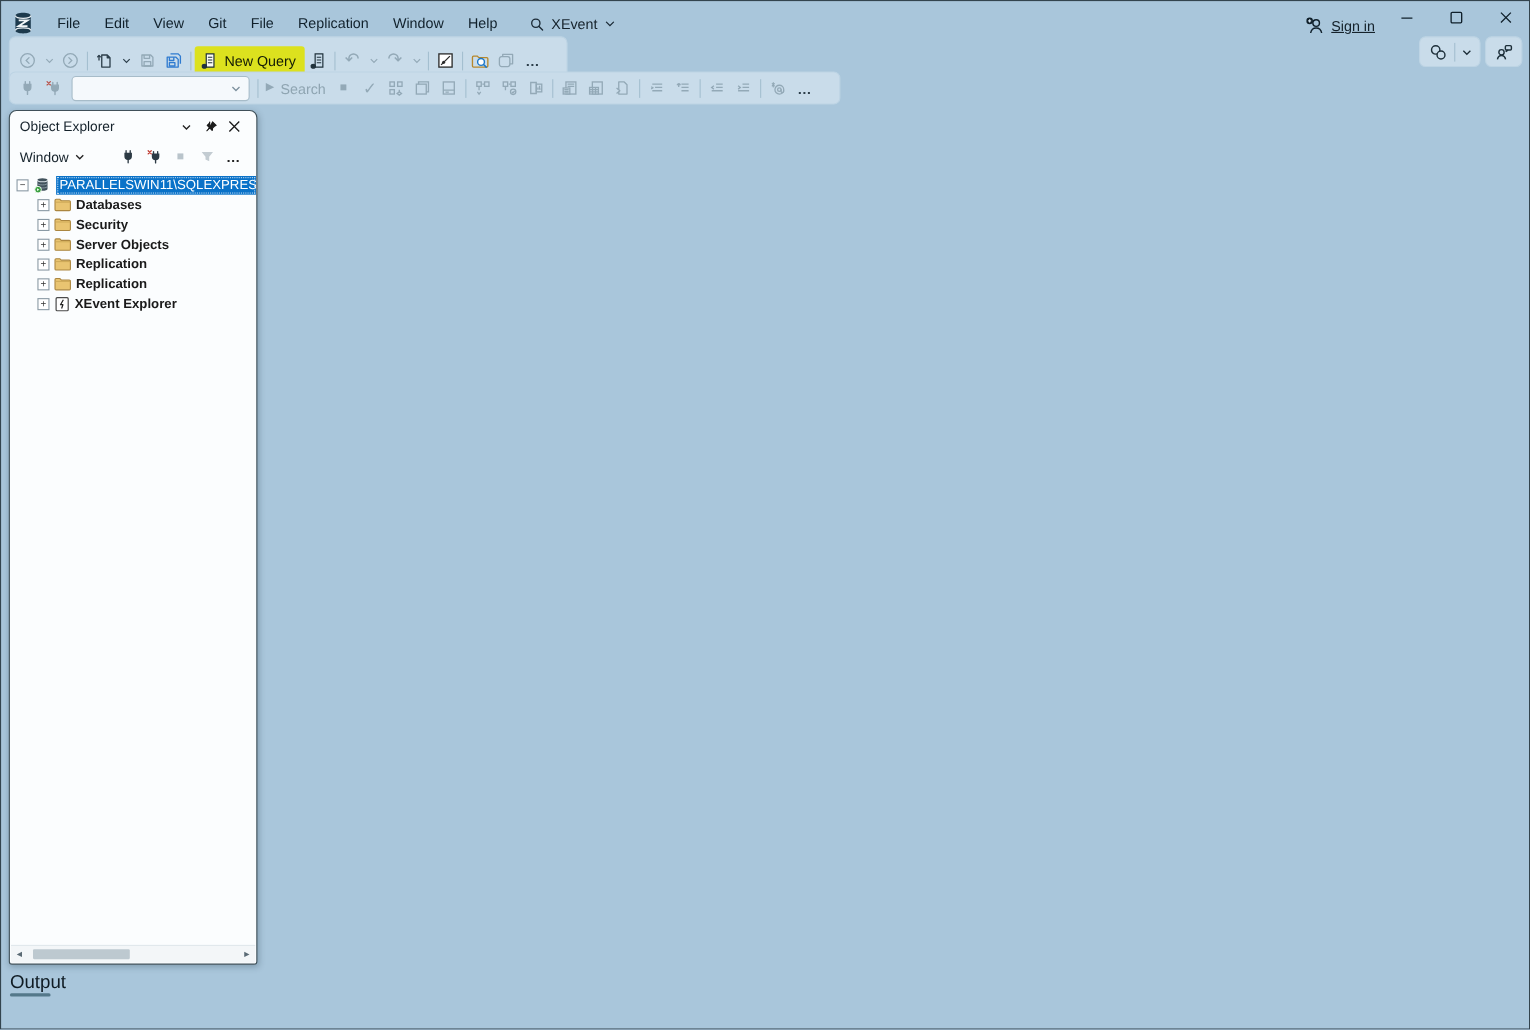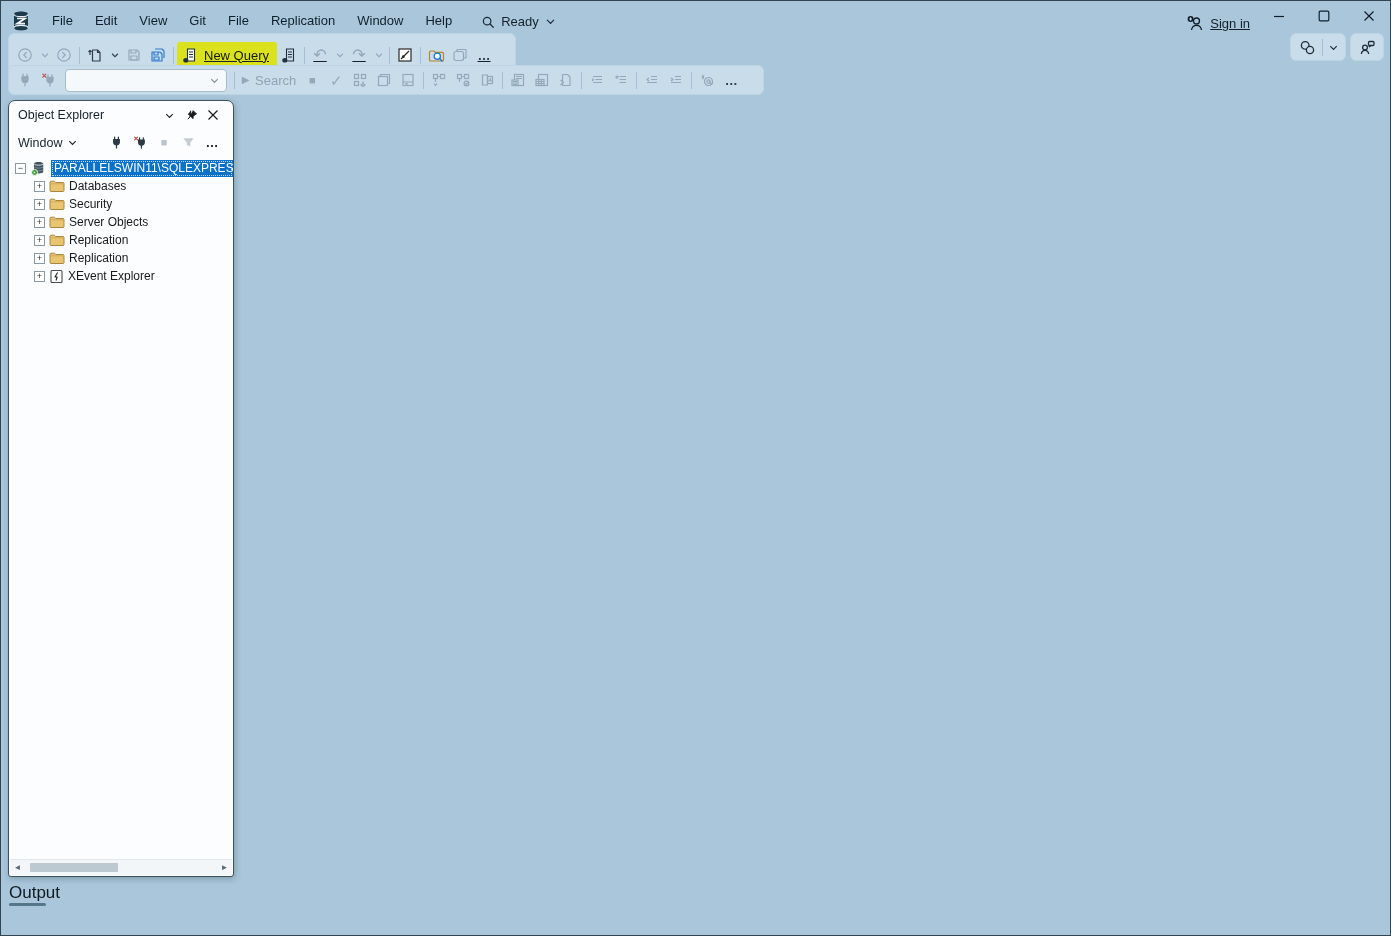--- a/index.html
+++ b/index.html
@@ -17,21 +17,21 @@
   #logo{margin:0 10px 0 11px;display:flex;align-items:center;}
   .menu-item{padding:4px 11px;font-size:13px;color:#10202b;border-radius:4px;cursor:default;}
   #search-group{display:flex;align-items:center;margin-left:10px;gap:6px;padding:3px 8px;border-radius:4px;font-size:13px;}
   #titlebar-spacer{flex:1;}
   #signin{display:flex;align-items:center;gap:6px;font-size:13px;margin-right:6px;text-decoration:underline;}
   .wbtn{width:45px;height:32px;display:flex;align-items:center;justify-content:center;}
 
   
   .tb-card{position:absolute;background:#c9dcea;border:1px solid #bdd4e4;border-radius:6px;
            display:flex;align-items:center;box-sizing:border-box;padding:0 4px;}
-  #toolbar1{left:8px;top:33px;width:508px;height:44px;text-decoration:underline;}
+  #toolbar1{left:8px;top:33px;width:508px;height:44px;}
   #toolbar2{left:8px;top:65px;width:756px;height:30px;}
   #toolbar-right{position:absolute;right:7px;top:33px;display:flex;gap:4px;}
   .tb-mini{position:static;height:28px;}
   .tbtn{min-width:24px;height:24px;display:flex;align-items:center;justify-content:center;border-radius:4px;flex:0 0 auto;}
   .tbtn.narrow{min-width:15px;}
   .sep{width:1px;height:17px;background:#a4bfd0;margin:0 3px;flex:0 0 auto;}
   .glyph{font-size:13px;line-height:1;}
   .dis{color:#93a9b7;}
   .ena{color:#2c3e4a;}
   #new-query-btn{display:flex;align-items:center;gap:5px;background:#dce11e;border-radius:3px;
@@ -47,21 +47,21 @@
   .oe-header{height:28px;display:flex;align-items:center;padding:0 9px;font-size:12.5px;flex:0 0 auto;}
   .oe-header .title{flex:1;}
   .oe-hbtn{width:22px;height:20px;display:flex;align-items:center;justify-content:center;}
   .oe-connect{height:27px;display:flex;align-items:center;padding:0 9px;font-size:12.5px;flex:0 0 auto;}
   .oe-cbtn{width:24px;height:22px;display:flex;align-items:center;justify-content:center;}
   #oe-tree{flex:1;font-size:12px;padding-top:3px;overflow:hidden;}
   .trow{height:18px;display:flex;align-items:center;gap:4px;padding-left:6px;white-space:nowrap;}
   .trow.child{padding-left:25px;}
   .expander{width:11px;height:11px;box-sizing:border-box;border:1px solid #8a9aa5;background:#fff;
             display:flex;align-items:center;justify-content:center;font-size:9px;line-height:1;color:#333;flex:0 0 auto;}
-  .tlabel{color:#1a1a1a;}
+  .tlabel{color:#1a1a1a;font-weight:bold;}
   .root-label{flex:1;background:#0a72c8;color:#fff;padding:1px 2px 2px 3px;margin-right:0;
               overflow:hidden;white-space:nowrap;outline:1px dotted #bcd9f2;outline-offset:-2px;}
   .ticon{flex:0 0 auto;display:flex;align-items:center;}
   #oe-hscroll{height:15px;margin:0 1px 1px 1px;background:#f3f6f8;border-top:1px solid #e1e8ec;
               display:flex;align-items:center;flex:0 0 auto;}
   .scroll-arrow{width:15px;text-align:center;font-size:8px;color:#5a6a74;}
   #oe-track{flex:1;height:100%;position:relative;}
   #oe-thumb{position:absolute;left:5px;top:3px;width:88px;height:9px;background:#bdc9d0;border-radius:1px;}
 
   
@@ -97,21 +97,21 @@
   <span class="menu-item">Window</span>
   <span class="menu-item">Help</span>
 
   <span id="search-group">
     <span>
       <svg width="14" height="14" viewBox="0 0 16 16" fill="none" stroke="#1b2a36" stroke-width="1.4" stroke-linecap="round">
         <circle cx="7" cy="7" r="4.3"></circle>
           <path d="M10.3 10.3 14 14"></path>
       </svg>
     </span>
-    <span>Ready</span>
+    <span>XEvent</span>
     <span>
       <svg width="11" height="11" viewBox="0 0 12 12" fill="none" stroke="#1b2a36" stroke-width="1.3" stroke-linecap="round">
           <path d="M2.5 4.5 6 8l3.5-3.5"></path>
         </svg>
     </span>
   </span>
 
   <span id="titlebar-spacer"></span>
 
   <span id="signin">

